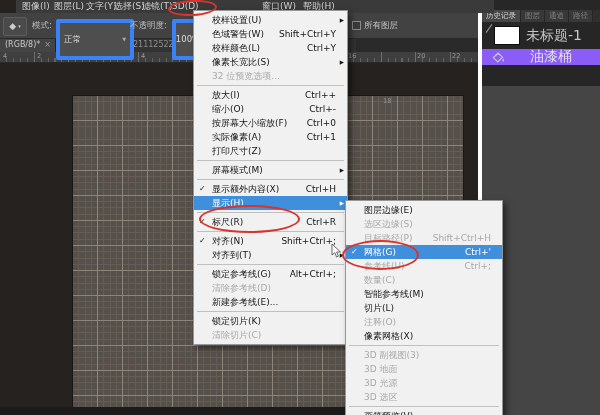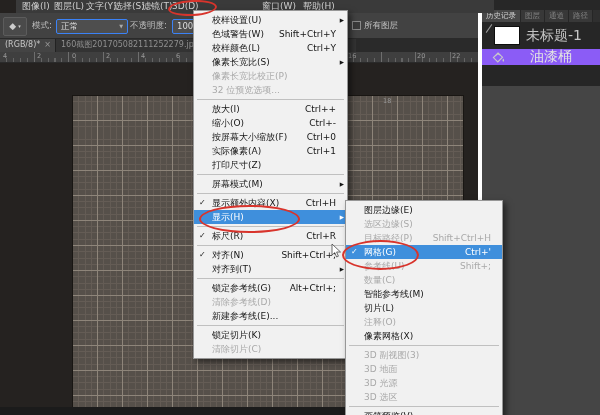--- a/index.html
+++ b/index.html
@@ -5,21 +5,21 @@
   html,body{margin:0;padding:0;background:#111;}
   .screen{position:relative;width:600px;height:415px;overflow:hidden;
     font-family:"DejaVu Sans","Liberation Sans",sans-serif;
     background:#252220;-webkit-font-smoothing:antialiased;}
   
   .menubar{position:absolute;left:16px;top:0;width:478px;height:13px;background:#3a3a3a;z-index:10;}
   .mb-item{position:absolute;top:0;height:13px;line-height:13px;font-size:9px;color:#cfcfcf;white-space:nowrap;}
   .optionsbar{position:absolute;left:0;top:13px;width:478px;height:25px;background:#424242;border-bottom:1px solid #2a2a2a;z-index:9;}
   .ob-el{position:absolute;top:6px;height:13px;line-height:13px;font-size:8.5px;color:#c4c4c4;white-space:nowrap;}
   .ob-label{color:#bdbdbd;}
-  .combo{background:#4e4e4e;border:1px solid #3b82f6;border-radius:2px;color:#ddd;padding:0 4px;display:flex;align-items:center;gap:6px;}
+  .combo{background:#4e4e4e;border:4px solid #3b82f6;border-radius:2px;color:#ddd;padding:10px 4px;display:flex;align-items:center;gap:6px;justify-content:flex-end;}
   .combo .arr{font-size:5px;color:#aaa;}
   .toolbox{left:3px;top:4px;width:22px;height:17px;background:#4a4a4a;border:1px solid #5c5c5c;border-radius:2px;display:flex;align-items:center;justify-content:center;color:#ccc;font-size:9px;}
   .chkbox{display:inline-block;width:7px;height:7px;border:1px solid #8a8a8a;background:#3a3a3a;margin-right:3px;vertical-align:middle;}
   .chkbox.on::after{content:"✓";display:block;font-size:6px;line-height:7px;color:#ddd;text-align:center;}
   
   .tabbar{position:absolute;left:0;top:38px;width:478px;height:14px;background:#2a2a2a;z-index:8;}
   .doctab{position:absolute;top:0;height:14px;line-height:14px;font-size:8px;white-space:nowrap;overflow:hidden;padding:0 5px;}
   .doctab.active{background:#444;color:#c8c8c8;}
   .doctab.inactive{background:#333;color:#8f8f8f;border-left:1px solid #222;}
   .doctab .close{color:#9a9a9a;margin-left:4px;font-size:8px;}
@@ -187,26 +187,20 @@
         <span class="ar"></span>
       </div>
       <div class="mi">
         <span class="chk"></span>
         <span class="lbl">像素长宽比(S)</span>
         <span class="sc"></span>
         <span class="ar">▶</span>
       </div>
       <div class="mi dis">
         <span class="chk"></span>
-        <span class="lbl">像素长宽比校正(P)</span>
-        <span class="sc"></span>
-        <span class="ar"></span>
-      </div>
-      <div class="mi dis">
-        <span class="chk"></span>
         <span class="lbl">32 位预览选项...</span>
         <span class="sc"></span>
         <span class="ar"></span>
       </div>
       <div class="msep"></div>
       <div class="mi">
         <span class="chk"></span>
         <span class="lbl">放大(I)</span>
         <span class="sc">Ctrl++</span>
         <span class="ar"></span>
@@ -330,21 +324,21 @@
       </div>
       <div class="mi hl">
         <span class="chk">✓</span>
         <span class="lbl">网格(G)</span>
         <span class="sc">Ctrl+'</span>
         <span class="ar"></span>
       </div>
       <div class="mi dis">
         <span class="chk"></span>
         <span class="lbl">参考线(U)</span>
-        <span class="sc">Shift+;</span>
+        <span class="sc">Ctrl+;</span>
         <span class="ar"></span>
       </div>
       <div class="mi dis">
         <span class="chk"></span>
         <span class="lbl">数量(C)</span>
         <span class="sc"></span>
         <span class="ar"></span>
       </div>
       <div class="mi">
         <span class="chk"></span>

